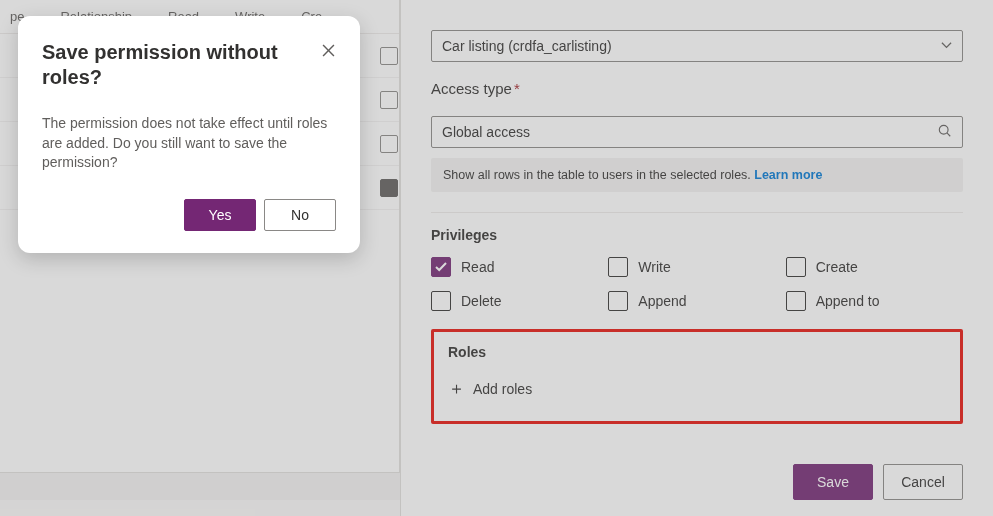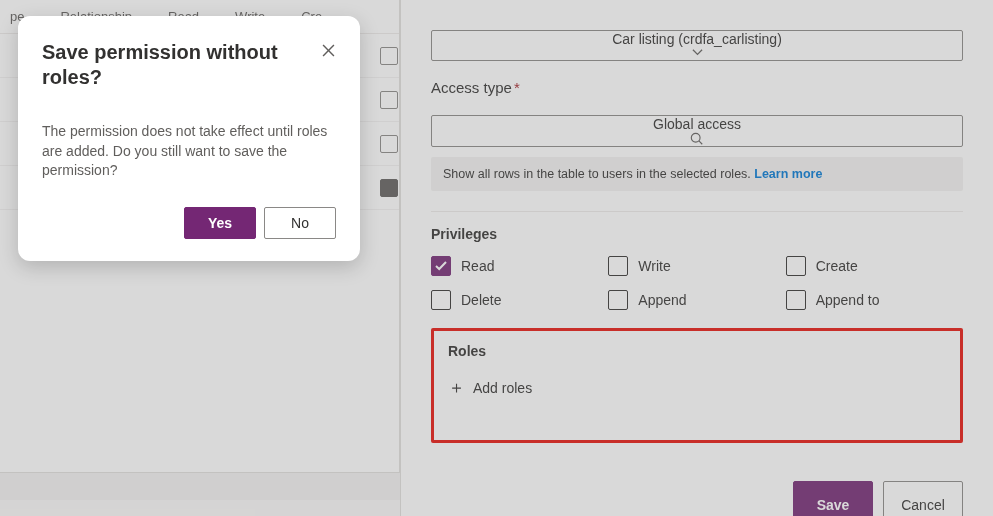--- a/index.html
+++ b/index.html
@@ -86,21 +86,20 @@
       border-radius: 2px;
       height: 32px;
       display: flex;
       align-items: center;
       padding: 0 10px;
       font-size: 14px;
       color: #323130;
       background: #fff;
       justify-content: space-between;
       cursor: pointer;
-      flex-direction: column;
     }
     .select-box .chev {
       font-size: 11px;
       color: #605e5c;
     }
     .select-box .search-ic {
       font-size: 13px;
       color: #605e5c;
     }
 
@@ -154,21 +153,21 @@
     .cbox.checked {
       background: #742774;
       border-color: #742774;
     }
     .cbox.checked svg { display: block; }
     .cbox svg { display: none; width: 12px; height: 12px; }
 
     .roles-box {
       border: 3px solid #e8120c;
       border-radius: 2px;
-      padding: 12px 14px 44px 14px;
+      padding: 12px 14px 24px 14px;
       margin-bottom: 26px;
     }
     .add-roles {
       display: inline-flex;
       align-items: center;
       gap: 8px;
       color: #323130;
       font-size: 14px;
       margin-top: 14px;
       cursor: pointer;
@@ -181,34 +180,34 @@
 
     .panel-footer {
       margin-top: auto;
       display: flex;
       justify-content: flex-end;
       gap: 10px;
       padding-top: 12px;
     }
     .btn {
       min-width: 80px;
-      height: 48px;
+      height: 36px;
       border-radius: 2px;
       font-size: 14px;
       padding: 0 16px;
       cursor: pointer;
       border: 1px solid #8a8886;
       background: #fff;
       color: #323130;
     }
     .btn.primary {
       background: #742774;
       border-color: #742774;
       color: #fff;
-      font-weight: 700;
+      font-weight: 400;
     }
 
     
     .overlay {
       position: absolute;
       inset: 0;
       background: rgba(120,120,120,0.28);
     }
 
     .dialog {
@@ -235,21 +234,21 @@
       display: flex;
       align-items: center;
       justify-content: center;
       color: #605e5c;
       cursor: pointer;
       background: transparent;
       border: none;
       font-size: 15px;
     }
     .dialog-body {
-      margin-top: 32px;
+      margin-top: 24px;
       font-size: 14px;
       color: #605e5c;
       line-height: 1.4;
     }
     .dialog-actions {
       margin-top: 26px;
       display: flex;
       justify-content: flex-end;
       gap: 8px;
     }

